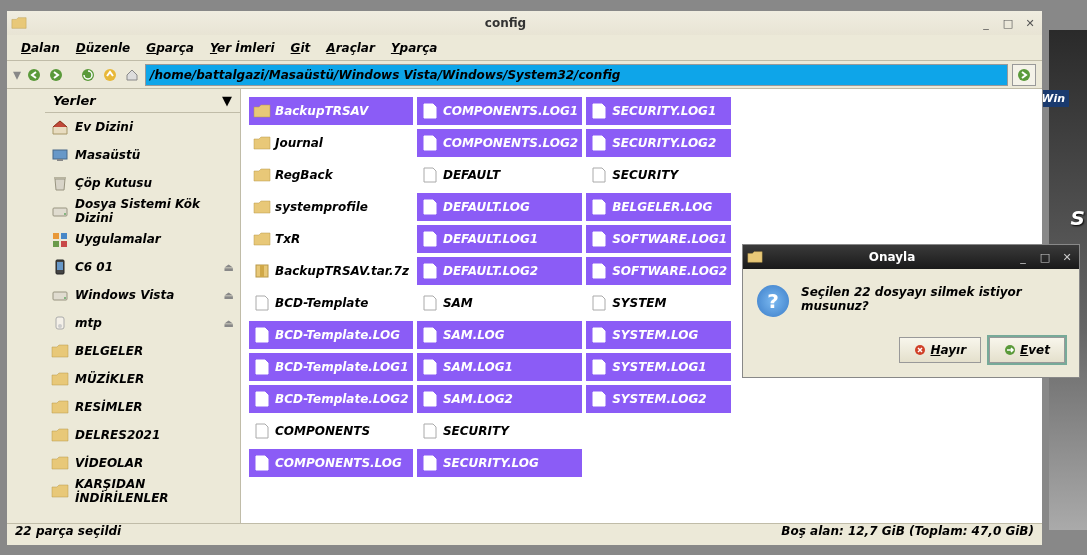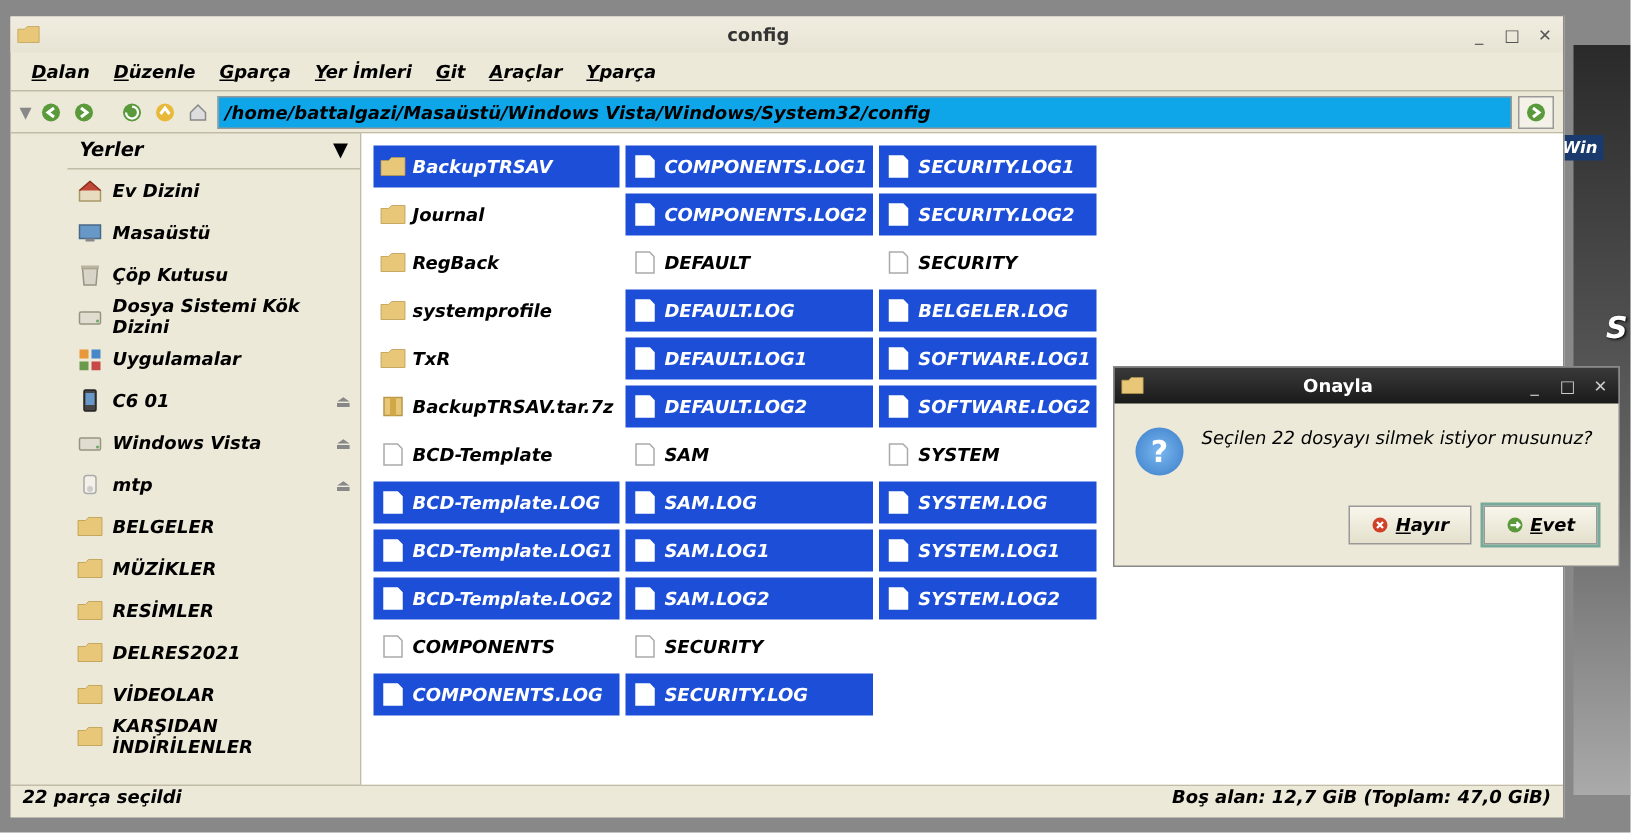--- a/index.html
+++ b/index.html
@@ -26,33 +26,33 @@
 .sidebar { width: 234px; border-right: 1px solid #c0bca8; display: flex; flex-direction: column; padding-left: 38px; }
 .sidebar-header { height: 24px; display: flex; align-items: center; justify-content: space-between; padding: 0 8px; font-size: 13px; font-weight: bold; font-style: italic; border-bottom: 1px solid #c0bca8; }
 .sidebar-list { flex: 1; overflow-y: auto; }
 .sidebar-item { height: 28px; display: flex; align-items: center; padding: 0 6px; gap: 6px; font-size: 12px; font-weight: bold; font-style: italic; cursor: pointer; }
 .sidebar-item .eject { margin-left: auto; color: #888; font-size: 11px; }
 .place-icon { width: 18px; height: 16px; flex-shrink: 0; }
 
 .content { flex: 1; background: #fff; padding: 8px; display: flex; flex-direction: row; gap: 4px; overflow: auto; }
 .col { display: flex; flex-direction: column; gap: 4px; }
 .file-item { display: flex; align-items: center; gap: 4px; height: 28px; padding: 2px 4px; font-size: 12px; font-weight: bold; font-style: italic; cursor: pointer; }
-.file-item.selected { background: #1d4ed8; color: #fff; }
+.file-item.selected { background: #8b5cf6; color: #fff; }
 .file-icon { width: 18px; height: 16px; flex-shrink: 0; }
 
 .statusbar { height: 22px; display: flex; justify-content: space-between; padding: 0 8px; font-size: 12px; font-weight: bold; font-style: italic; border-top: 1px solid #c0bca8; }
 
 .dialog { left: 742px; top: 244px; width: 338px; }
 .dialog .titlebar { background: linear-gradient(#3a3a3a, #1a1a1a); color: #fff; }
 .dialog .titlebar .title { color: #fff; }
 .dialog .titlebar .win-controls span { color: #ccc; }
 .dialog-body { padding: 16px 14px 14px; }
 .dialog-content { display: flex; gap: 12px; align-items: flex-start; margin-bottom: 20px; }
 .dialog-icon { width: 32px; height: 32px; border-radius: 50%; background: radial-gradient(#7ab8f0, #3a7cc8); display: flex; align-items: center; justify-content: center; color: #fff; font-size: 20px; font-weight: bold; flex-shrink: 0; }
-.dialog-msg { font-size: 12px; font-weight: normal; font-style: italic; }
+.dialog-msg { font-size: 12px; font-weight: bold; font-style: italic; }
 .dialog-buttons { display: flex; justify-content: flex-end; gap: 8px; }
 .dbtn { height: 26px; padding: 0 14px; border: 1px solid #999; background: linear-gradient(#f8f6ec, #e4e0cc); display: flex; align-items: center; gap: 4px; font-size: 12px; font-weight: bold; font-style: italic; cursor: pointer; }
 .dbtn.focus { outline: 2px solid #7a9; }
 
 .folder-icon { fill: #e8c878; stroke: #b89848; stroke-width: 0.5; }
 
 .bg-partial { position: absolute; right: 0; top: 30px; width: 38px; height: 500px; background: linear-gradient(#2a2a2a, #666 60%, #aaa); }
 .bg-label { position: absolute; right: 18px; top: 90px; background: #1a3a6e; color: #fff; font-size: 11px; font-weight: bold; font-style: italic; padding: 2px 4px; }
 .bg-label2 { position: absolute; right: 2px; top: 206px; color: #fff; font-size: 20px; font-weight: bold; font-style: italic; text-shadow: 1px 1px 2px #000; }
 </style>

